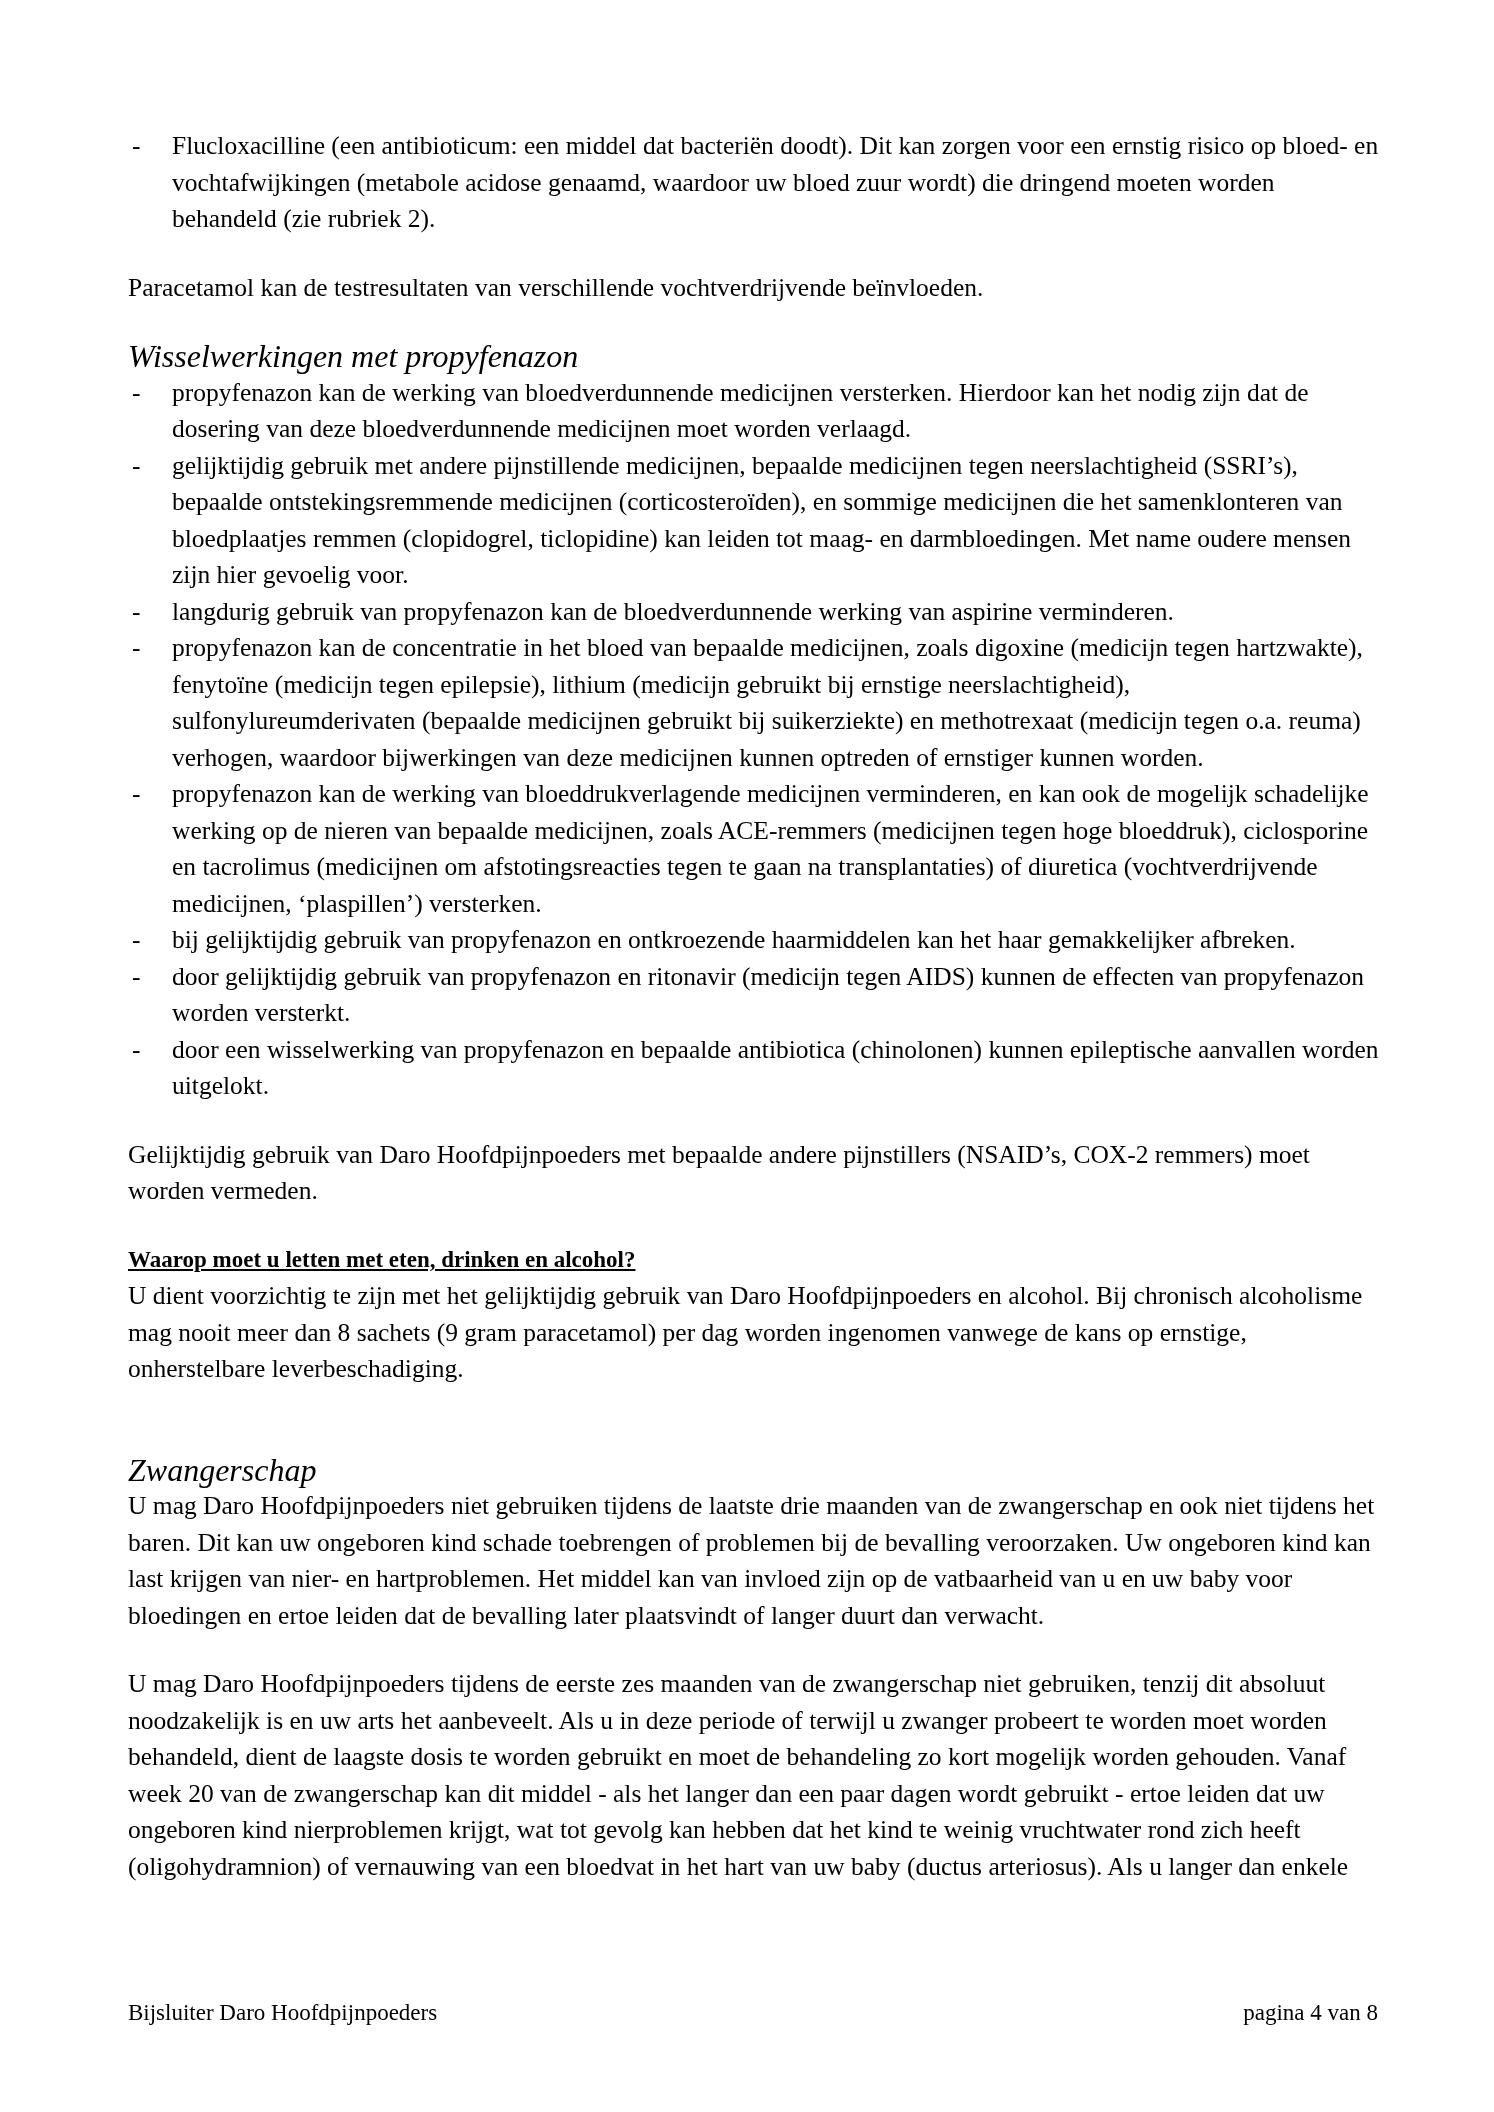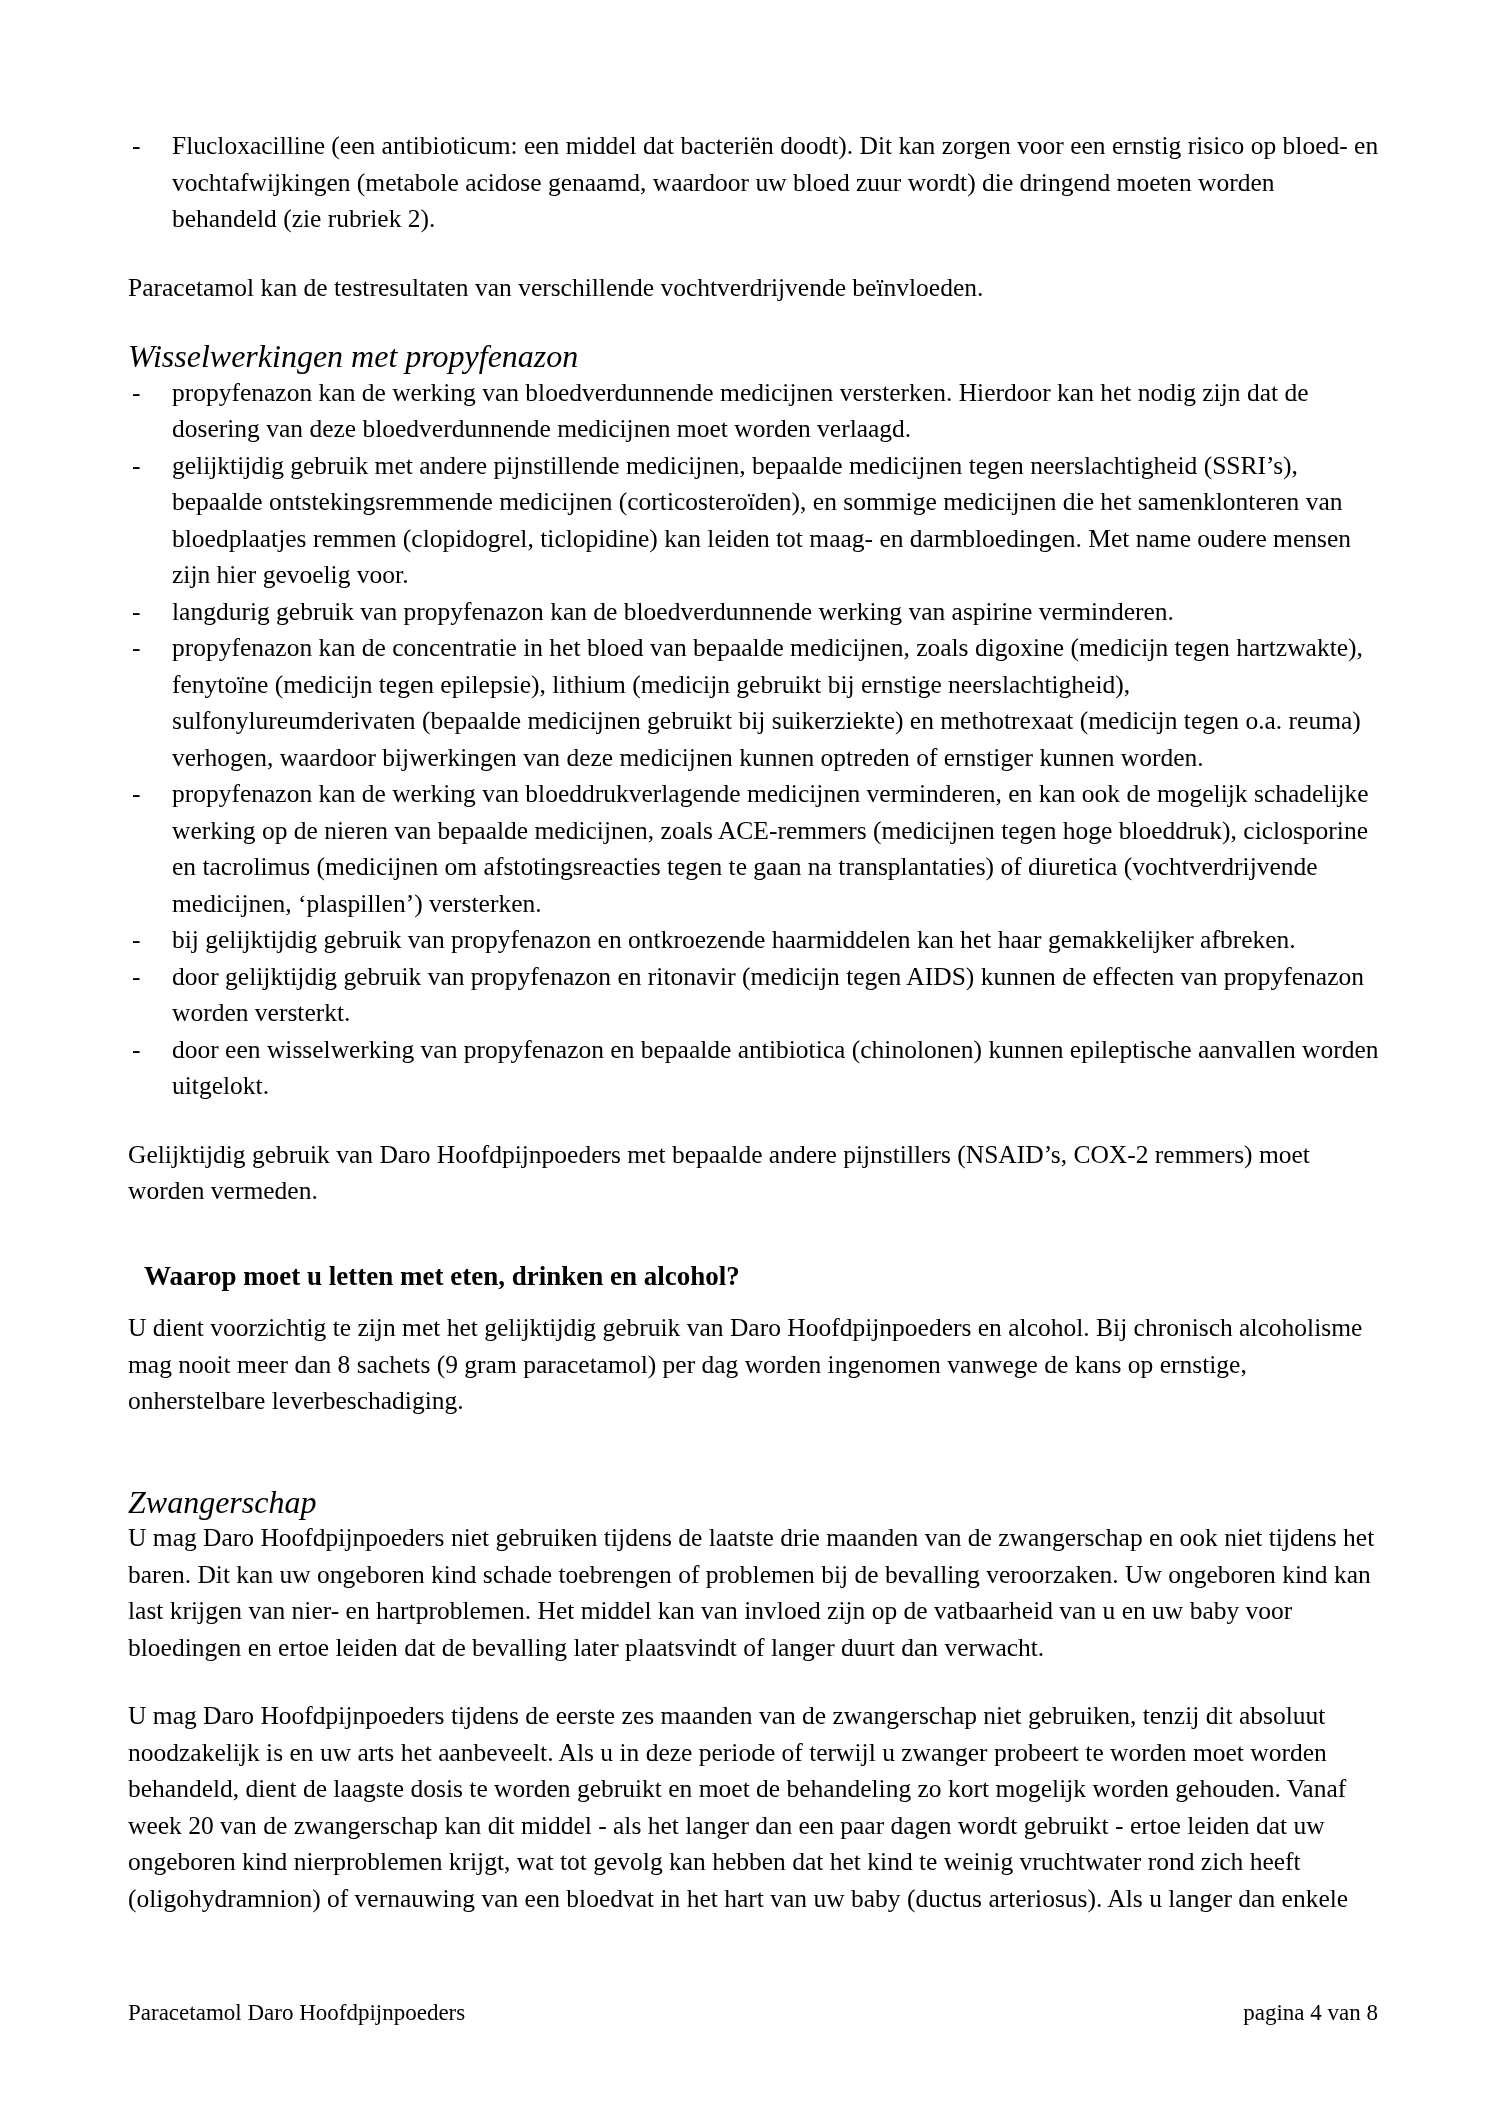--- a/index.html
+++ b/index.html
@@ -34,23 +34,24 @@
 
   h3.subhead-italic {
     font-style: italic;
     font-weight: normal;
     font-size: 32px;
     line-height: 36.5px;
     margin: 0;
   }
   h3.subhead-bold {
     font-weight: bold;
-    font-size: 27px;
+    font-size: 23px;
     line-height: 36.5px;
-    margin: 16px;
+    margin: 0;
+    text-decoration: underline;
   }
 
   ul.bullets {
     list-style: none;
     margin: 0;
     padding: 0;
   }
   ul.bullets > li {
     position: relative;
     padding-left: 44px;
@@ -148,16 +149,16 @@
     <h3 class="subhead-italic">Zwangerschap</h3>
     <p class="para">U mag Daro Hoofdpijnpoeders niet gebruiken tijdens de laatste drie maanden van de zwangerschap en ook niet tijdens het baren. Dit kan uw ongeboren kind schade toebrengen of problemen bij de bevalling veroorzaken. Uw ongeboren kind kan last krijgen van nier- en hartproblemen. Het middel kan van invloed zijn op de vatbaarheid van u en uw baby voor bloedingen en ertoe leiden dat de bevalling later plaatsvindt of langer duurt dan verwacht.</p>
 
     <div class="spacer-md"></div>
 
     <p class="para">U mag Daro Hoofdpijnpoeders tijdens de eerste zes maanden van de zwangerschap niet gebruiken, tenzij dit absoluut noodzakelijk is en uw arts het aanbeveelt. Als u in deze periode of terwijl u zwanger probeert te worden moet worden behandeld, dient de laagste dosis te worden gebruikt en moet de behandeling zo kort mogelijk worden gehouden. Vanaf week 20 van de zwangerschap kan dit middel - als het langer dan een paar dagen wordt gebruikt - ertoe leiden dat uw ongeboren kind nierproblemen krijgt, wat tot gevolg kan hebben dat het kind te weinig vruchtwater rond zich heeft (oligohydramnion) of vernauwing van een bloedvat in het hart van uw baby (ductus arteriosus). Als u langer dan enkele</p>
 
   </div>
 
   <div class="footer">
-    <span>Paracetamol Daro Hoofdpijnpoeders</span>
+    <span>Bijsluiter Daro Hoofdpijnpoeders</span>
     <span>pagina 4 van 8</span>
   </div>
 </div>
 
 </body></html>

